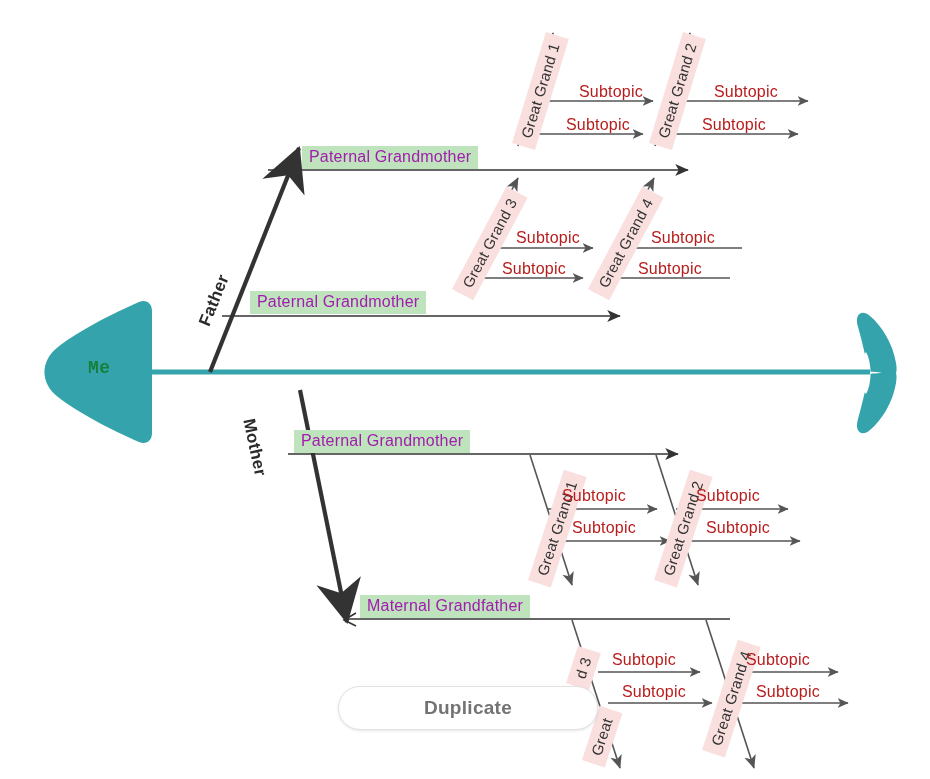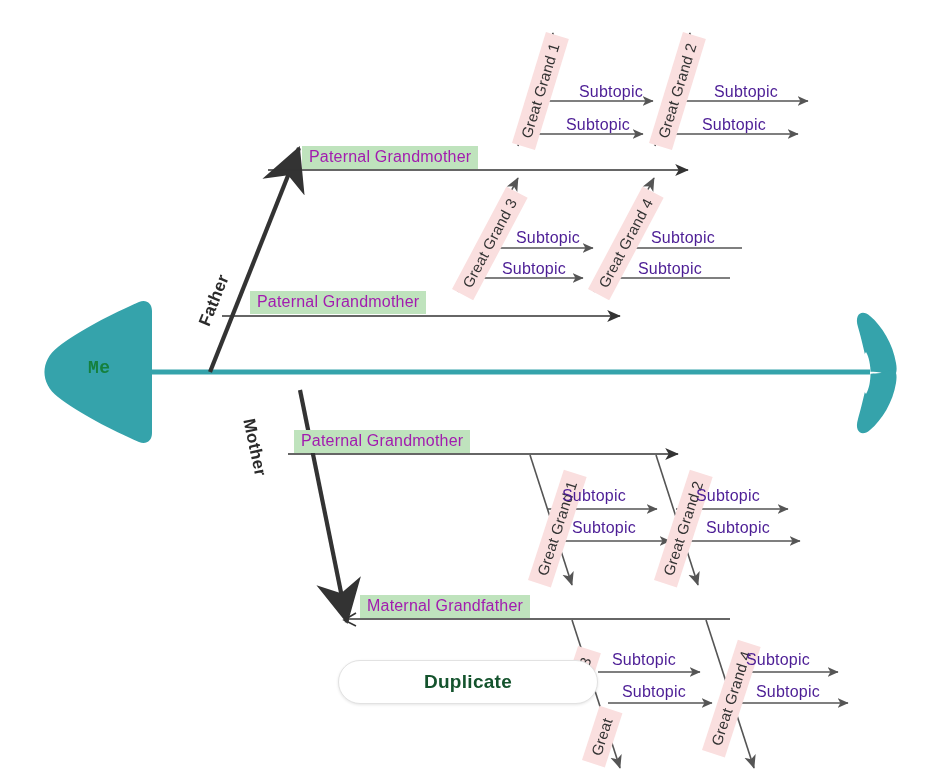--- a/index.html
+++ b/index.html
@@ -56,40 +56,41 @@
   .gg-label {
     color: #333333;
     font-size: 15px;
     background: #fadfdf;
     padding: 4px 9px 5px 9px;
     letter-spacing: 0.2px;
     transform-origin: 0 0;
   }
   
   .sub-label {
-    color: #4c1d95;
+    color: #b91c1c;
     font-size: 16px;
     letter-spacing: 0.2px;
     text-align: right;
   }
   
   .dup-pill {
     position: absolute;
     display: flex;
     align-items: center;
     justify-content: center;
     background: #ffffff;
     border: 1px solid #e2e2e2;
     border-radius: 999px;
     box-shadow: 0 1px 3px rgba(0,0,0,0.10);
-    color: #14532d;
+    color: #737373;
     font-size: 19px;
     font-weight: bold;
     letter-spacing: 0.3px;
     cursor: pointer;
+    margin-top: 26px;
   }
 </style>
 </head>
 <body>
 
 <div id="canvas">
 
   <svg id="diagram-svg" viewBox="0 0 930 779">
     <defs>
       <marker id="arrThin" markerWidth="9" markerHeight="9" refX="8" refY="4.5" orient="auto">

